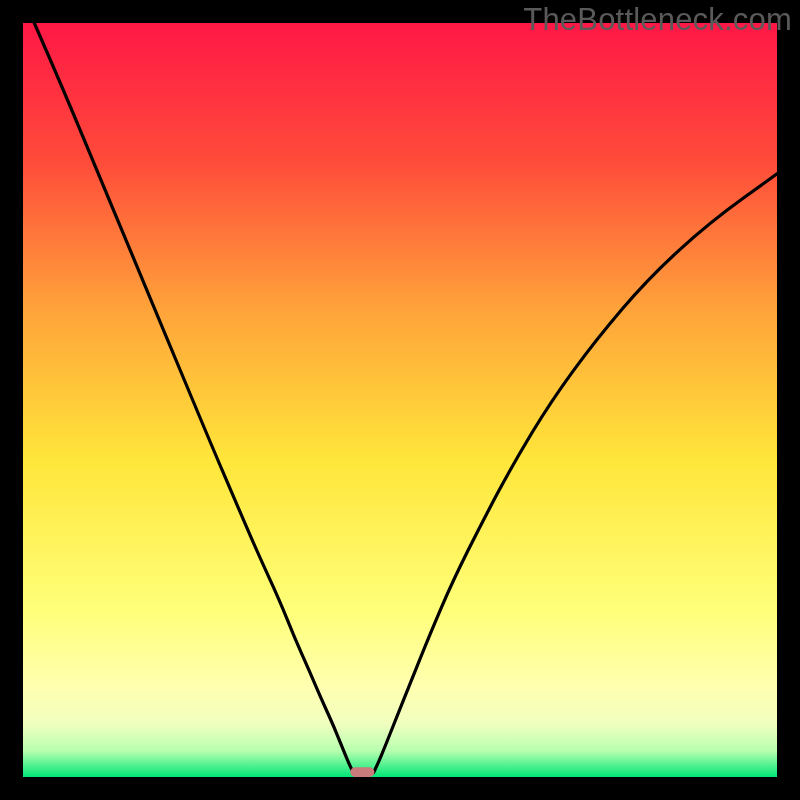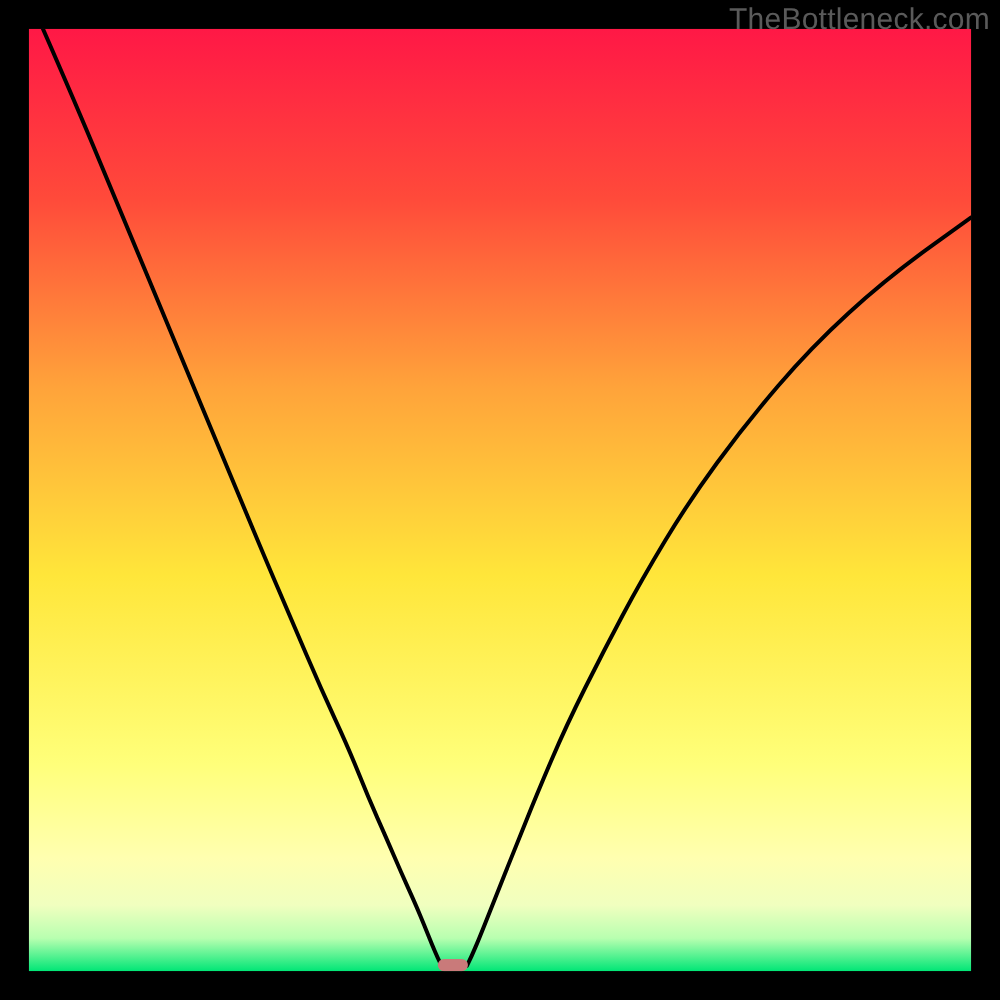--- a/index.html
+++ b/index.html
@@ -23,21 +23,21 @@
     position: absolute;
     left: 0;
     top: 0;
     width: 754px;
     height: 754px;
   }
   .watermark {
     position: absolute;
     top: 2px;
     right: 8px;
-    font-size: 24px;
+    font-size: 31px;
     font-weight: 500;
     color: #5a5a5a;
     letter-spacing: 0.2px;
   }
 </style>
 </head>
 <body>
 
 <div class="frame">
   <svg class="plot-area" viewBox="0 0 754 754" preserveAspectRatio="none">

